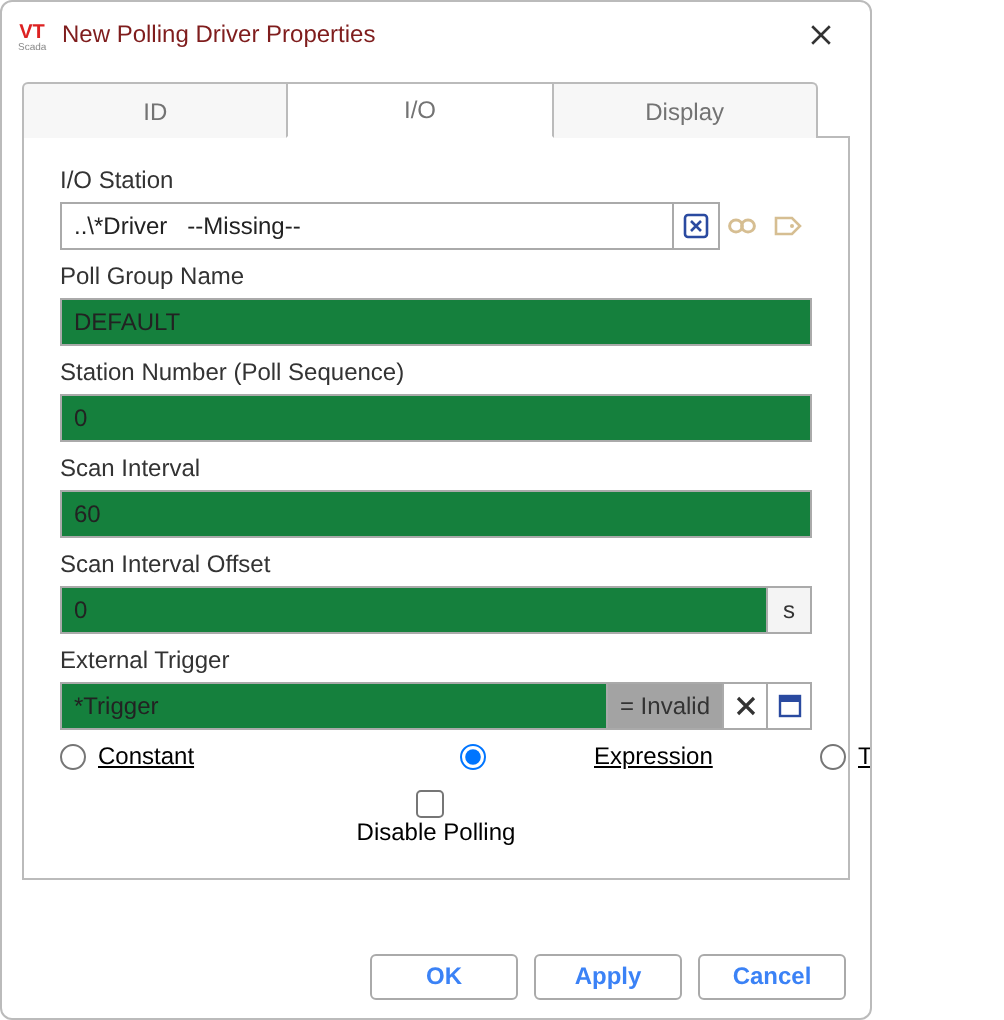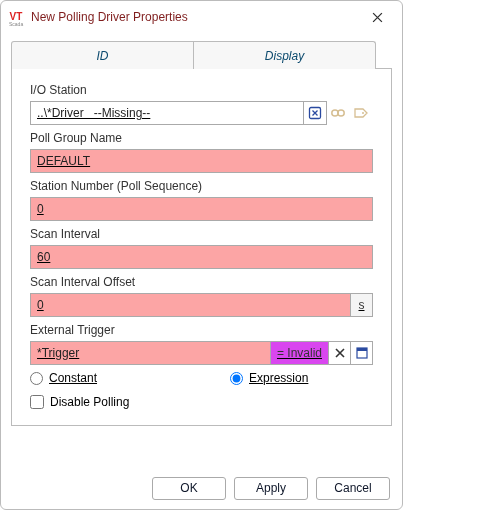--- a/index.html
+++ b/index.html
@@ -1,62 +1,62 @@
 <!DOCTYPE html>
 <html><head>
 <meta charset="utf-8">
 <style>
   * { box-sizing: border-box; font-family: "Segoe UI", Tahoma, sans-serif; font-size: 12px; }
   body { margin: 0; background: #fff; }
-  .window { width: 403px; height: 510px; background: #fff; border: 1px solid #bbb; border-radius: 6px; overflow: hidden; display: flex; flex-direction: column; justify-content: center; }
+  .window { width: 436px; height: 510px; background: #fff; border: 1px solid #bbb; border-radius: 6px; overflow: hidden; display: flex; flex-direction: column; justify-content: center; }
   .titlebar { height: 32px; display: flex; align-items: center; padding: 0 6px; }
   .logo { width: 18px; height: 18px; display: flex; align-items: center; justify-content: center; margin-right: 6px; position: relative; }
   .logo-vt { color: #d22; font-weight: bold; font-size: 10px; line-height: 1; }
   .logo-sub { position: absolute; bottom: -1px; left: 2px; font-size: 5px; color: #888; }
   .title { flex: 1; color: #7f1d1d; }
   .close-btn { width: 38px; height: 28px; display: flex; align-items: center; justify-content: center; border: none; background: transparent; color: #333; }
 
   .body { flex: 1; padding: 8px 10px 0 10px; display: flex; flex-direction: column; }
 
   .tabs { display: flex; height: 28px; position: relative; }
-  .tab { flex: 1; border: 1px solid #bbb; background: #f7f7f7; display: flex; align-items: center; justify-content: center; color: #0c4a6e; cursor: default; border-bottom: none; margin-right: -1px; font-style: italic; }
+  .tab { flex: 1; border: 1px solid #bbb; background: #f7f7f7; display: flex; align-items: center; justify-content: center; color: #737373; cursor: default; border-bottom: none; margin-right: -1px; }
   .tab:first-child { border-top-left-radius: 3px; }
   .tab:last-child { border-top-right-radius: 3px; margin-right: 16px; }
   .tab.active { background: #fff; position: relative; z-index: 2; border-bottom: 1px solid #fff; }
 
   .tab-panel { border: 1px solid #bbb; margin-top: -1px; flex: 1; padding: 14px 18px 16px 18px; }
 
   .field-label { color: #333; margin-top: 6px; margin-bottom: 4px; }
   .first-label { margin-top: 0; }
-  .input-row { display: flex; align-items: stretch; text-decoration: underline; }
-  .text-input { flex: 1; border: 1px solid #aaa; background: #fca5a5; height: 24px; padding: 2px 6px; color: #222; }
+  .input-row { display: flex; align-items: stretch; }
+  .text-input { flex: 1; border: 1px solid #aaa; background: #15803d; height: 24px; padding: 2px 6px; color: #222; }
   .text-input.ro { background: #fff; }
 
   .icon-btn { width: 24px; height: 24px; border: 1px solid #aaa; background: #fff; display: flex; align-items: center; justify-content: center; margin-left: -1px; padding: 0; }
   .icon-btn.borderless { border: none; background: transparent; opacity: 0.55; }
   svg { display: block; }
 
   .suffix-box { width: 22px; border: 1px solid #aaa; border-left: none; display: flex; align-items: center; justify-content: center; background: #f4f4f4; color: #333; height: 24px; }
 
-  .readonly-badge { border: 1px solid #aaa; border-left: none; padding: 2px 6px; display: flex; align-items: center; background: #d946ef; color: #333; height: 24px; }
+  .readonly-badge { border: 1px solid #aaa; border-left: none; padding: 2px 6px; display: flex; align-items: center; background: #a3a3a3; color: #333; height: 24px; }
   .sq-btn { width: 22px; height: 24px; border: 1px solid #aaa; border-left: none; background: #fff; display: flex; align-items: center; justify-content: center; padding:0; }
 
   .radio-row { display: flex; margin: 6px 0 10px 0; }
   .radio-item { display: flex; align-items: center; margin-right: 10px; text-decoration: underline; }
   .radio-item.c1 { flex: 0 0 190px; }
-  .radio-item.c2 { flex: 0 0 170px; }
+  .radio-item.c2 { flex: 0 0 170px; gap: 48px; }
   .radio-item input { margin: 0 6px 0 0; }
 
-  .check-row { display: flex; align-items: center; margin-top: 8px; }
+  .check-row { display: flex; align-items: center; margin-top: 8px; flex-direction: column; }
   .check-row input { margin: 0 6px 0 0; width: 14px; height: 14px; }
 
   .spacer { flex: 1; }
 
   .button-bar { height: 42px; display: flex; align-items: center; justify-content: flex-end; padding: 0 12px; gap: 8px; }
-  .dlg-btn { width: 74px; height: 23px; border: 1px solid #aaa; background: #fff; border-radius: 3px; color: #0f172a; }
+  .dlg-btn { width: 74px; height: 23px; border: 1px solid #aaa; background: #fff; border-radius: 3px; color: #3b82f6; font-weight: bold; }
 </style>
 </head>
 <body>
 
 <div class="window">
   <div class="titlebar">
     <div class="logo">
       <span class="logo-vt">VT</span>
       <span class="logo-sub">Scada</span>
     </div>
@@ -65,20 +65,23 @@
       <svg width="11" height="11" viewBox="0 0 10 10">
           <path d="M1 1 L9 9 M9 1 L1 9" stroke="#333" stroke-width="1.2" fill="none"></path>
         </svg>
     </button>
   </div>
 
   <div class="body">
     <div class="tabs">
       <div class="tab">
           <span>ID</span>
+        </div>
+      <div class="tab active">
+          <span>I/O</span>
         </div>
       <div class="tab">
           <span>Display</span>
         </div>
     </div>
 
     <div class="tab-panel">
 
       <div class="field-label first-label">I/O Station</div>
       <div class="input-row">

